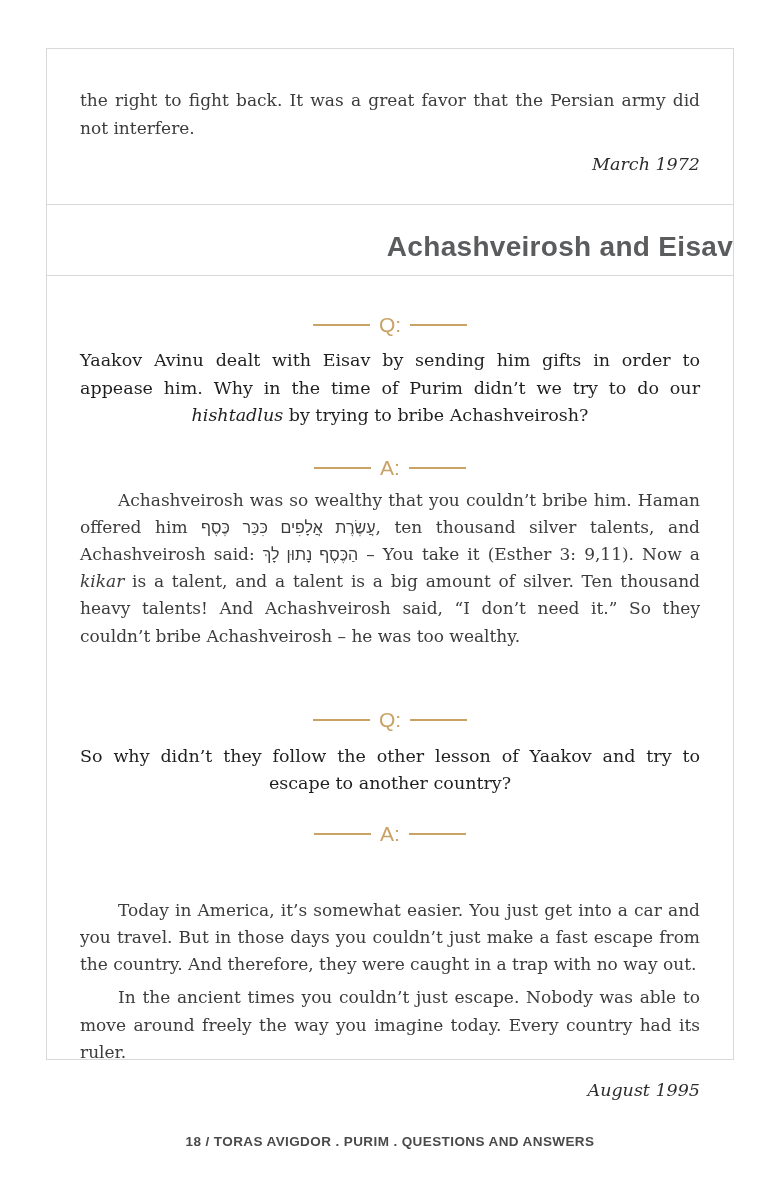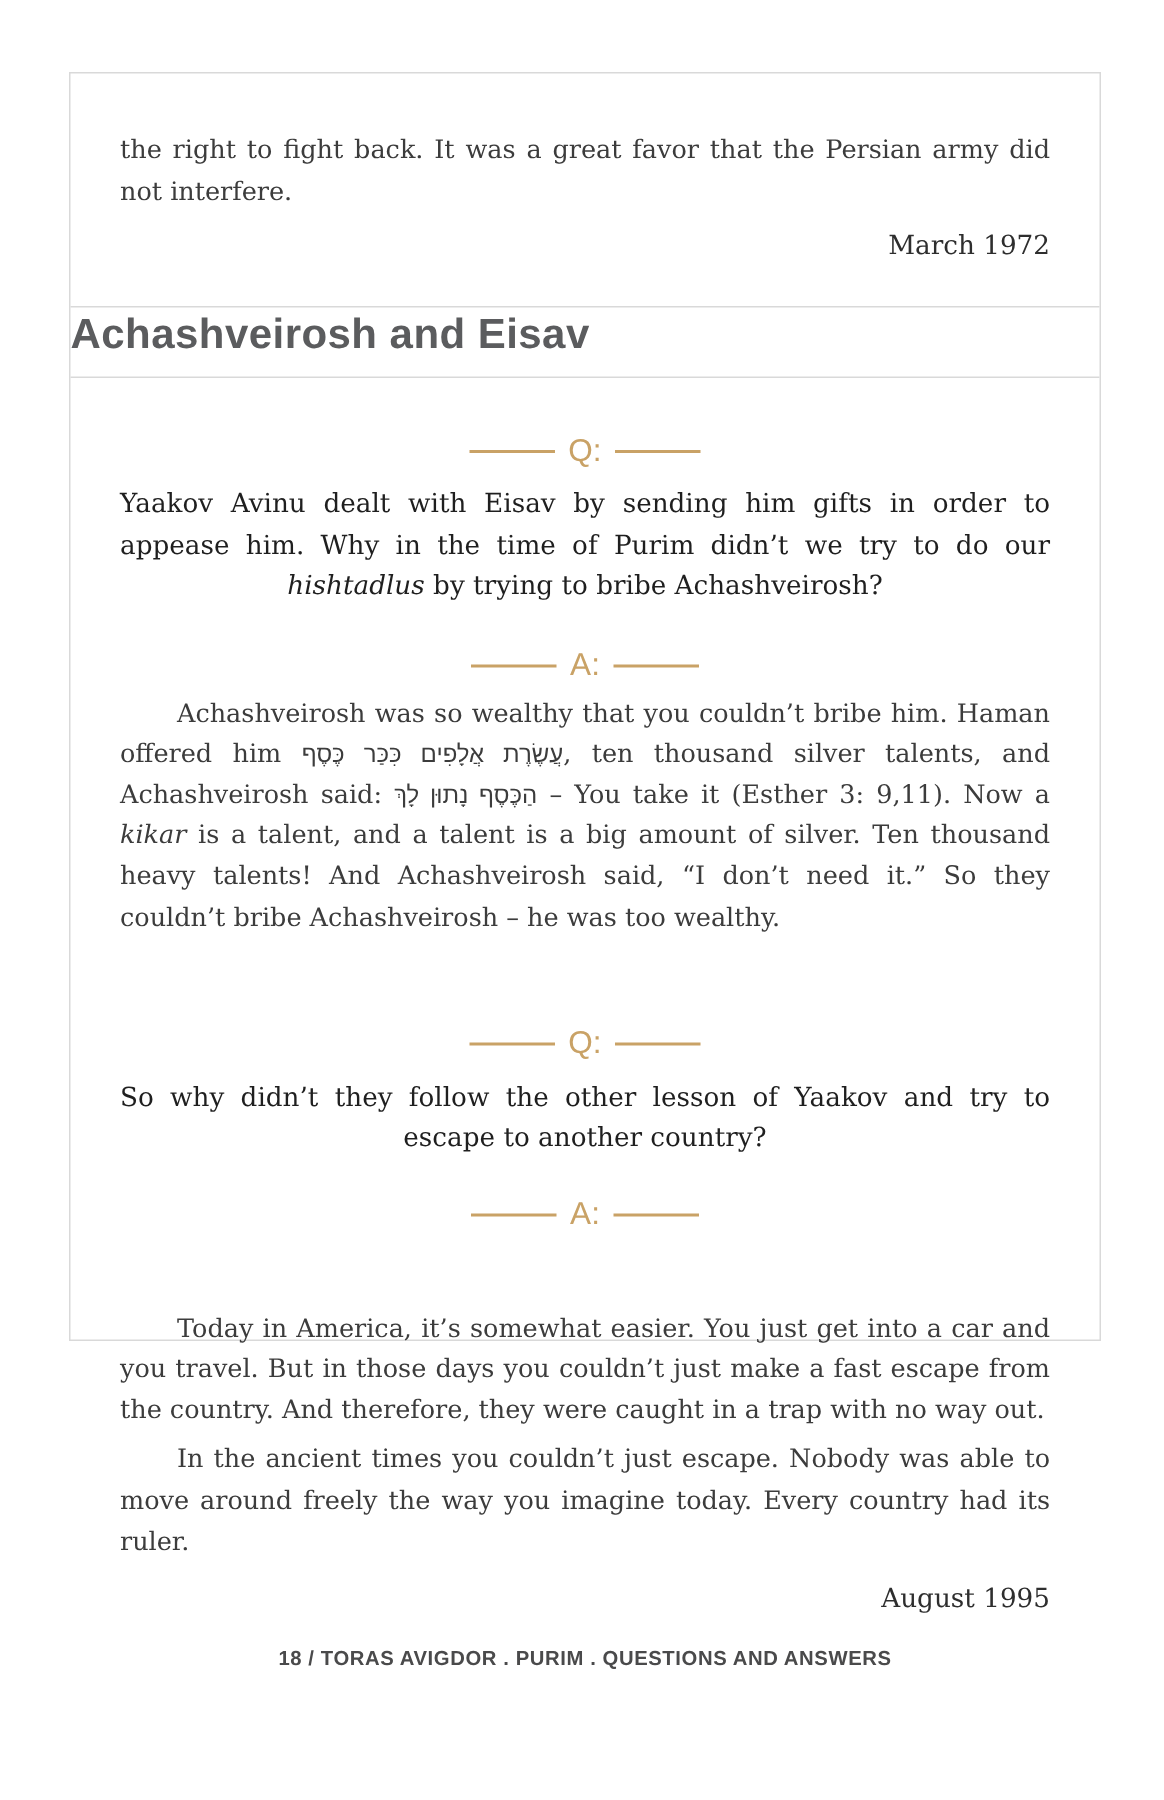--- a/index.html
+++ b/index.html
@@ -6,47 +6,48 @@
   body {
     width: 776px; height: 1200px;
     background: #ffffff;
     position: relative;
     overflow: hidden;
     font-family: "DejaVu Serif", serif;
   }
   .page-card {
     position: absolute;
     left: 46px; top: 48px;
-    width: 688px; height: 846px;
+    width: 688px; height: 1012px;
     box-sizing: border-box;
     border: 1px solid #d9d9d9;
     background: #ffffff;
   }
   .card-inner { padding: 0 33px; }
 
   .continuation {
     margin: 38px 0 0;
     font-size: 17px; line-height: 27.5px;
     color: #3c3c3c;
     text-align: justify;
   }
   .attribution {
     margin: 12px 0 0;
     font-size: 17.5px;
+    font-style: italic;
     text-align: right;
     color: #2e2e2e;
   }
   .attribution.second { margin-top: 14px; }
 
   .section-header {
     margin: 30px -33px 0;
     border-top: 1px solid #d9d9d9;
     border-bottom: 1px solid #d9d9d9;
-    padding: 1px 0 11px;
-    text-align: left;
+    padding: 25px 0 11px;
+    text-align: right;
     font-family: "Liberation Sans", sans-serif;
     font-weight: bold;
     font-size: 28px;
     line-height: 34px;
     color: #5b5c5e;
     letter-spacing: 0.3px;
   }
 
   .qa-divider {
     display: flex; align-items: center; justify-content: center;
@@ -79,21 +80,21 @@
     color: #3c3c3c;
     text-align: justify;
     text-indent: 38px;
   }
   .answer.follow-up { margin-top: 50px; }
 
   .run-italic { font-style: italic; }
   .run-hebrew { font-family: Liberation Sans, sans-serif; font-size: 16px; }
 
   .footer {
-    margin-top: 22px;
+    margin-top: 34px;
     text-align: center;
     font-family: "Liberation Sans", sans-serif;
     font-weight: bold;
     font-size: 13.5px;
     letter-spacing: 0.4px;
     color: #4a4a4b;
   }
 </style>
 </head>
 <body>

